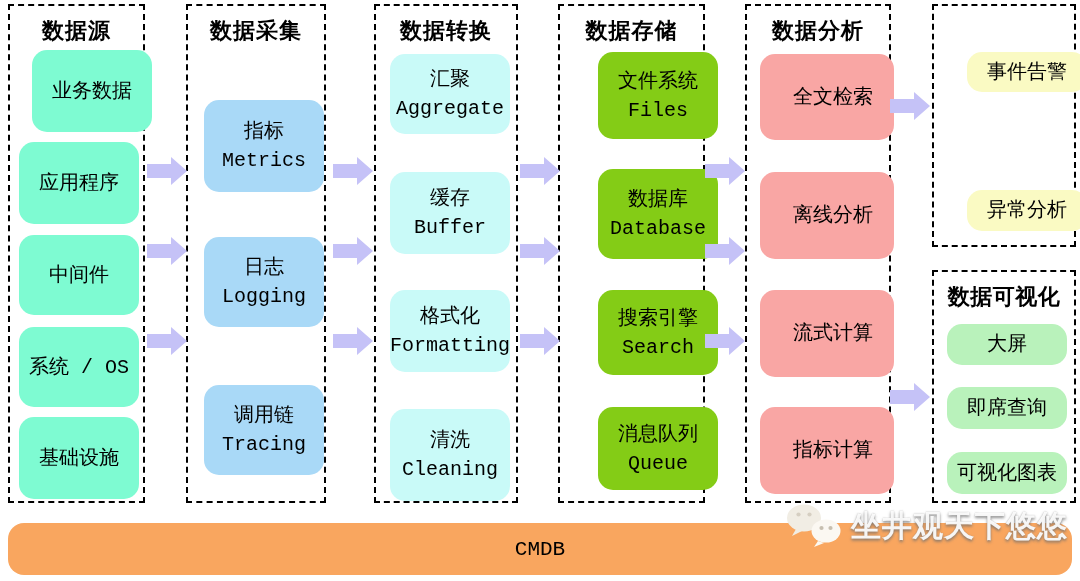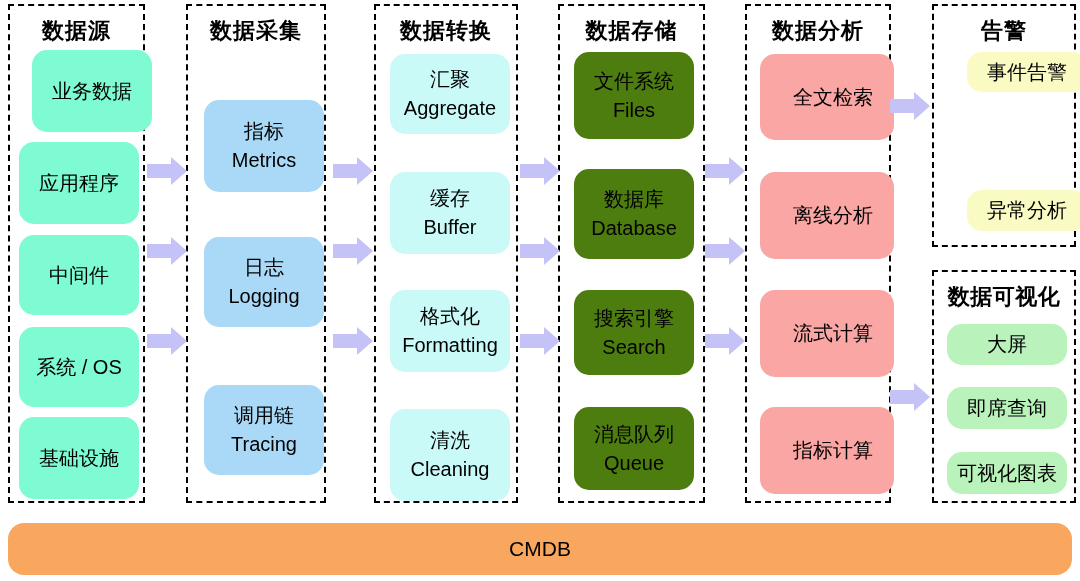--- a/index.html
+++ b/index.html
@@ -1,33 +1,33 @@
 <!DOCTYPE html>
 <html><head>
 <meta charset="utf-8">
 <style>
   html,body { margin:0; padding:0; background:#fff; }
   .canvas {
     position:relative; width:1080px; height:581px; background:#fff;
-    font-family:Liberation Sans, sans-serif; overflow:hidden; color:#000;
+    font-family:Liberation Mono, monospace; overflow:hidden; color:#000;
   }
   .col { position:absolute; border:2px dashed #000; box-sizing:border-box; background:transparent; }
   .col-title {
     position:absolute; top:10px; left:0; right:0; text-align:center;
     font-size:22px; font-weight:700; letter-spacing:1px; color:#000;
   }
   .node {
     position:absolute; border-radius:15px; display:flex; flex-direction:column;
     align-items:center; justify-content:center; text-align:center;
     font-size:20px; line-height:1.45; color:#000; font-weight:500;
   }
   .mint   { background:#7efbd2; }
   .blue   { background:#a9d9f7; }
   .cyan   { background:#c9faf8; }
-  .pink   { background:#4d7c0f; }
+  .pink   { background:#84cc16;margin-left:24px; }
   .salmon { background:#f9a6a4;padding-left:12px; }
   .yellow { background:#fafac3;margin-left:20px; }
   .green  { background:#b9f2bb; }
   .arrow { position:absolute; width:40px; height:28px; }
   .arrow svg { display:block; width:100%; height:100%; }
   .cmdb {
     position:absolute; left:8px; top:523px; width:1064px; height:52px;
     background:#f9a65f; border-radius:16px; display:flex; align-items:center;
     justify-content:center; font-size:21px; color:#000;
   }
@@ -133,21 +133,20 @@
     </div>
     <div class="node salmon" style="left:13px;top:284px;width:122px;height:87px">
       <span>流式计算</span>
     </div>
     <div class="node salmon" style="left:13px;top:401px;width:122px;height:87px">
       <span>指标计算</span>
     </div>
   </section>
 
   <section class="col" style="left:932px;top:4px;width:144px;height:243px">
-    <div class="col-title">告警</div>
     <div class="node yellow" style="left:13px;top:46px;width:120px;height:40px">
       <span>事件告警</span>
     </div>
     <div class="node yellow" style="left:13px;top:184px;width:120px;height:41px">
       <span>异常分析</span>
     </div>
   </section>
 
   <section class="col" style="left:932px;top:270px;width:144px;height:233px">
     <div class="col-title" style="letter-spacing:0.5px">数据可视化</div>
@@ -234,14 +233,29 @@
   <div class="arrow" style="left:890px;top:383px">
       <svg viewBox="0 0 40 28">
         <polygon points="0,7 24,7 24,0 40,14 24,28 24,21 0,21" fill="#c5c2f7"></polygon>
       </svg>
     </div>
 
   <div class="cmdb">
     <span>CMDB</span>
   </div>
 
+  <div class="watermark">
+    <span class="wicon">
+      <svg width="62" height="46" viewBox="0 0 62 46">
+        <ellipse cx="20" cy="15" rx="17" ry="13.5" fill="#f1ede4"></ellipse>
+        <path d="M12 26 L8 33 L18 28 Z" fill="#f1ede4"></path>
+        <circle cx="14.5" cy="11.5" r="2.1" fill="#d6cfc2"></circle>
+        <circle cx="25.5" cy="11.5" r="2.1" fill="#d6cfc2"></circle>
+        <ellipse cx="42" cy="28" rx="14.5" ry="11.5" fill="#fbf8f2"></ellipse>
+        <path d="M34 38 L30 44 L40 40 Z" fill="#fbf8f2"></path>
+        <circle cx="37.5" cy="25" r="2.1" fill="#c7bfb0"></circle>
+        <circle cx="46.5" cy="25" r="2.1" fill="#c7bfb0"></circle>
+      </svg>
+    </span>
+    <span class="watermark-text">坐井观天下悠悠</span>
+  </div>
 
 </div>
 
 </body></html>

